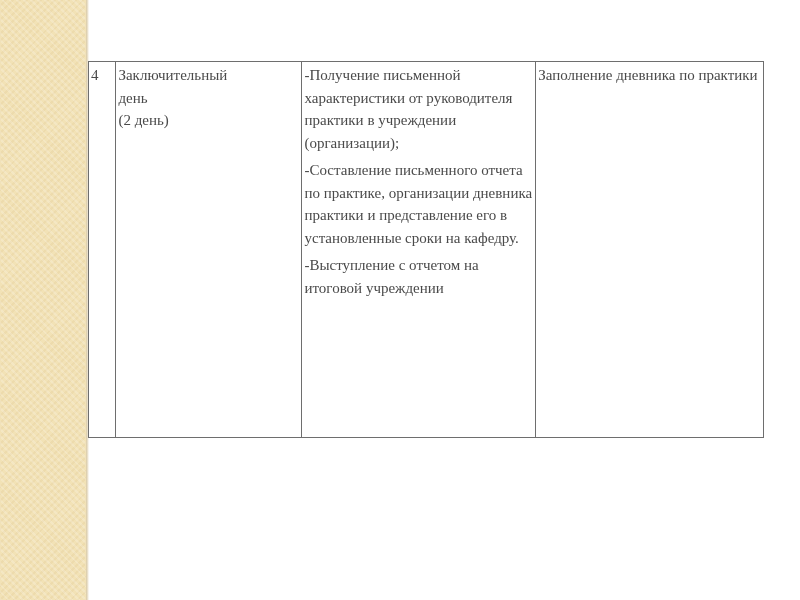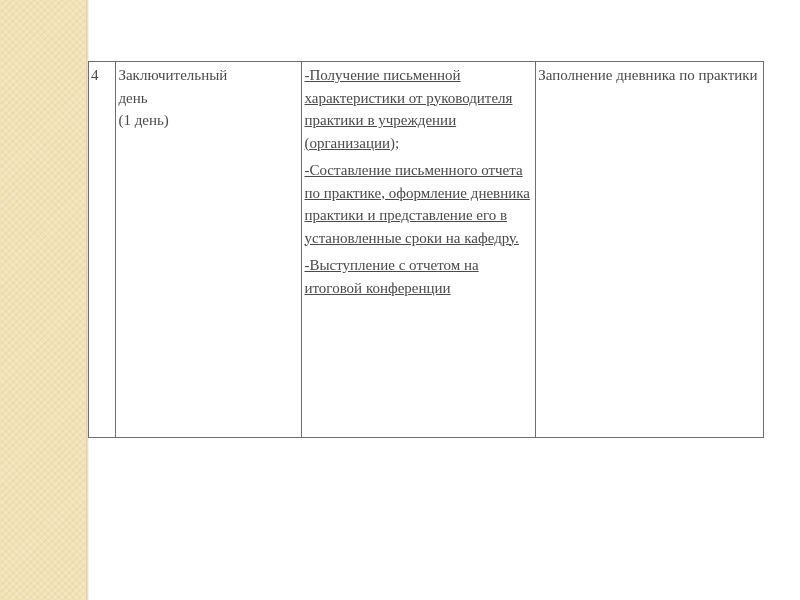--- a/index.html
+++ b/index.html
@@ -32,21 +32,21 @@
       padding: 2px 1px 0 2px;
       color: #4a4a4a;
       font-size: 15px;
       line-height: 22.5px;
     }
     .col-num { width: 27px; }
     .col-stage { width: 183px; }
     .col-tasks { width: 230px; }
     .col-report { width: 224px; }
     .stage-line { display: block; font-family: Liberation Serif, serif; }
-    .task-p { margin: 0 0 5px 0; text-decoration: underline; }
+    .task-p { margin: 0 0 5px 0; }
   </style>
 </head>
 <body>
 
 <div class="side-strip"></div>
 <div class="side-edge"></div>
 
 <table class="doc-table">
   <colgroup>
     <col class="col-num">
@@ -55,25 +55,25 @@
     <col class="col-report">
   </colgroup>
   <tbody>
       <tr>
     <td>
       <span>4</span>
     </td>
     <td>
       <span class="stage-line">Заключительный</span>
       <span class="stage-line">день</span>
-      <span class="stage-line">(1 день)</span>
+      <span class="stage-line">(2 день)</span>
     </td>
     <td>
       <p class="task-p">-Получение письменной характеристики от руководителя практики в учреждении (организации);</p>
-      <p class="task-p">-Составление письменного отчета по практике, оформление дневника практики и представление его в установленные сроки на кафедру.</p>
-      <p class="task-p">-Выступление с отчетом на итоговой конференции</p>
+      <p class="task-p">-Составление письменного отчета по практике, организации дневника практики и представление его в установленные сроки на кафедру.</p>
+      <p class="task-p">-Выступление с отчетом на итоговой учреждении</p>
     </td>
     <td>
       <span>Заполнение дневника по практики</span>
     </td>
   </tr>
 </tbody>
   </table>
 
 </body></html>

